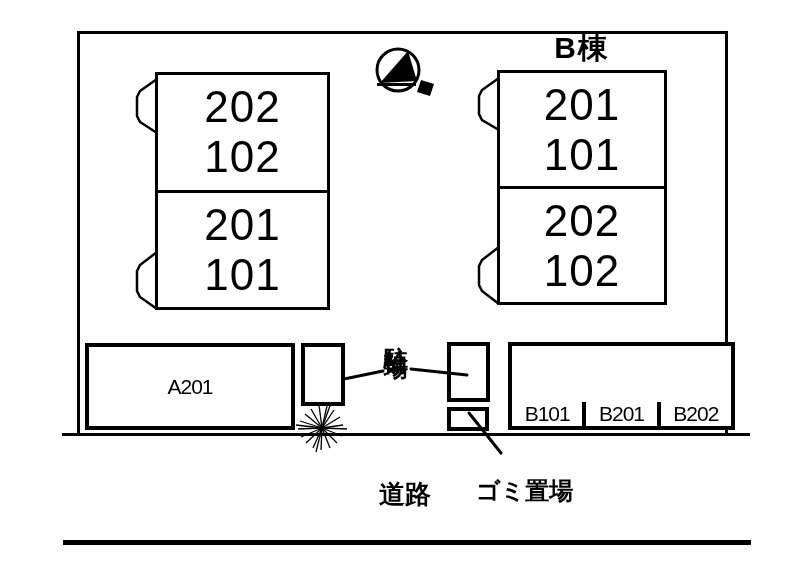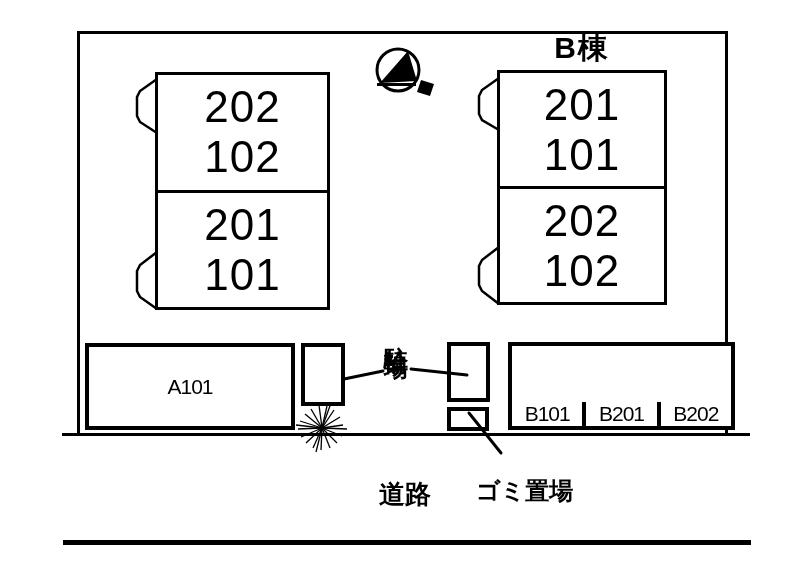--- a/index.html
+++ b/index.html
@@ -88,21 +88,21 @@
       <span>201</span>
       <span>101</span>
     </div>
     <div class="unit-cell lower">
       <span>202</span>
       <span>102</span>
     </div>
   </div>
 
   <div class="abs park-block" style="left:85px; top:343px; width:210px; height:87px;">
-    <div class="park-cell">A101</div>
+    <div class="park-cell">A201</div>
   </div>
 
   <div class="abs outlined-rect" style="left:301px; top:343px; width:44px; height:63px;"></div>
   <div class="abs outlined-rect" style="left:447px; top:342px; width:43px; height:60px;"></div>
 
   <div class="abs outlined-rect" style="left:447px; top:407px; width:42px; height:24px;"></div>
 
   <div class="abs park-block" style="left:508px; top:342px; width:227px; height:88px;align-items:flex-end;">
     <div class="park-cell">B101</div>
     <div class="park-cell">B201</div>

